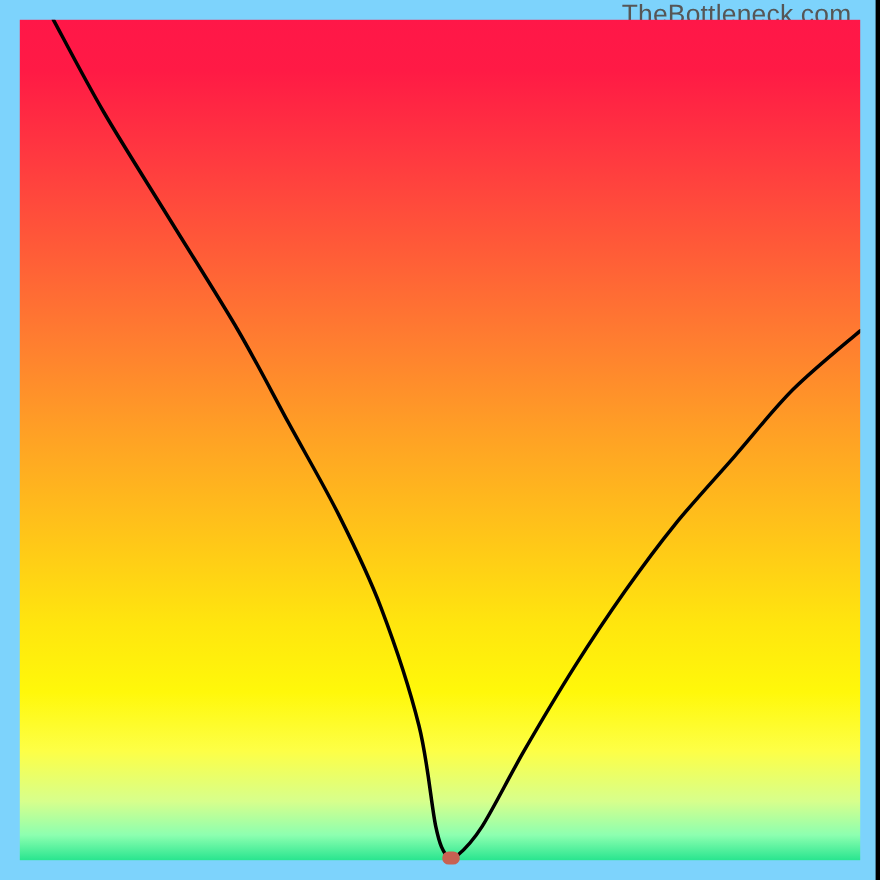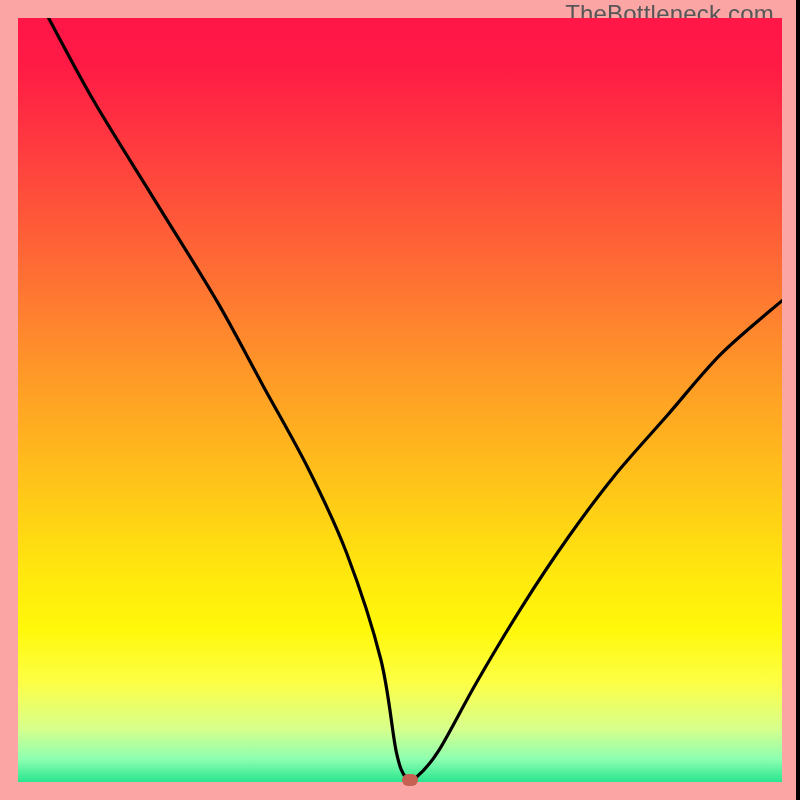--- a/index.html
+++ b/index.html
@@ -8,21 +8,21 @@
     width: 800px;
     height: 800px;
     background: #000;
     overflow: hidden;
     font-family: Arial, Helvetica, sans-serif;
   }
   .frame {
     position: relative;
     width: 796px;
     height: 800px;
-    background: #fca5a5;
+    background: #7dd3fc;
   }
   .plot {
     position: absolute;
     left: 18px;
     top: 18px;
     width: 764px;
     height: 764px;
     background: linear-gradient(to bottom,
       #ff1748 0%,
       #ff1a45 6%,

